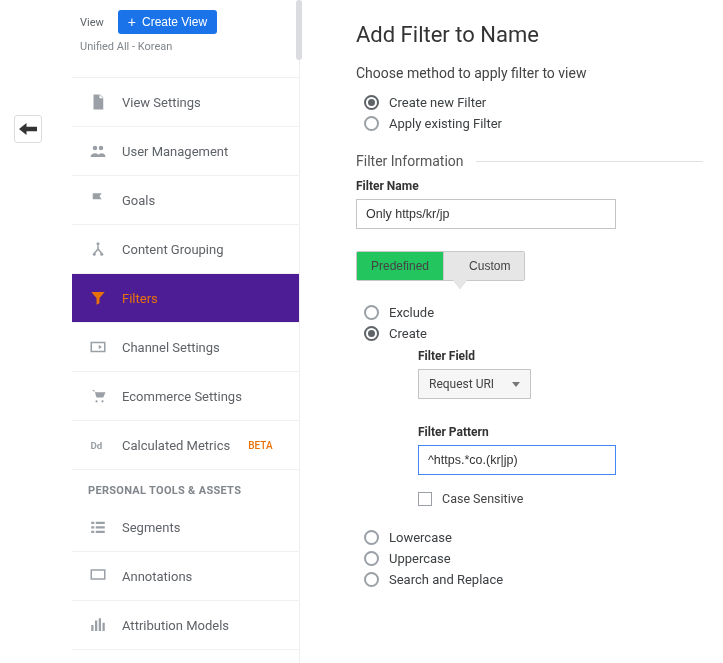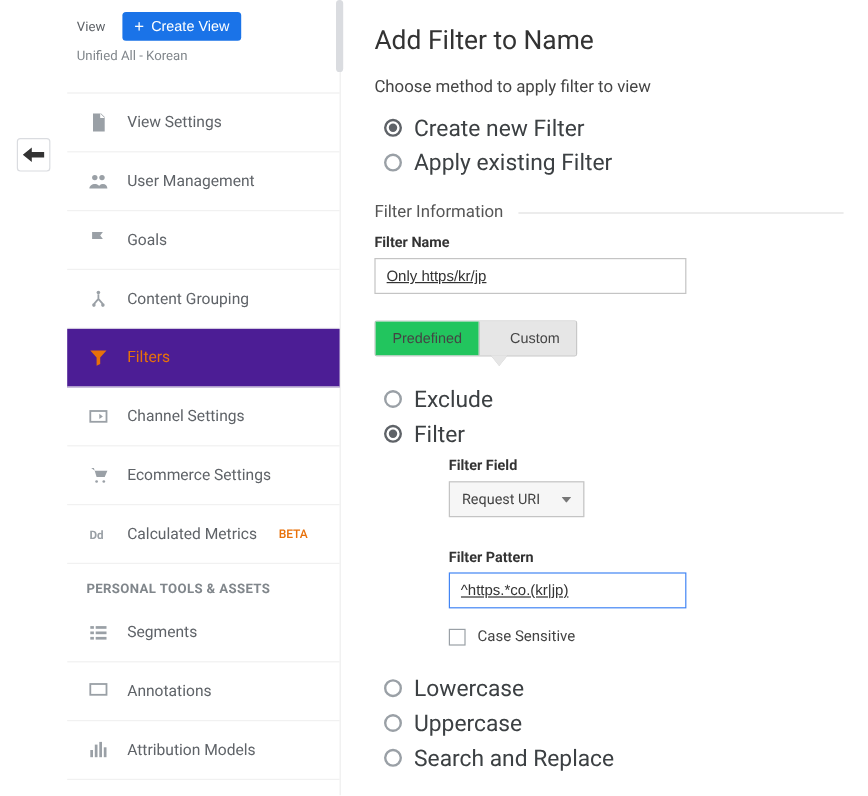--- a/index.html
+++ b/index.html
@@ -1,45 +1,45 @@
 <!DOCTYPE html>
 <html><head>
 <meta charset="utf-8">
 <style>
 * { box-sizing: border-box; margin: 0; padding: 0; }
 body { font-family: Roboto, Arial, sans-serif; font-size: 13px; color: #3c4043; background: #fff; width: 723px; height: 663px; overflow: hidden; position: relative; }
 .back-btn { position: absolute; left: 14px; top: 115px; width: 28px; height: 28px; border: 1px solid #dadce0; background: #fff; border-radius: 3px; display: flex; align-items: center; justify-content: center; cursor: pointer; }
 .back-btn svg { width: 18px; height: 14px; }
-.layout { display: flex; margin-left: 56px; height: 100%; }
+.layout { display: flex; margin-left: 72px; height: 100%; gap: 28px; }
 .sidebar { width: 228px; border-right: 1px solid #eee; position: relative; }
 .sidebar-scroll { position: absolute; right: -3px; top: 0; width: 6px; height: 60px; background: #dadce0; border-radius: 3px; }
 .sb-header { display: flex; align-items: center; gap: 14px; padding: 10px 8px 6px 8px; }
 .sb-header-label { font-size: 11px; color: #5f6368; }
 .create-btn { display: inline-flex; align-items: center; gap: 6px; background: #1a73e8; color: #fff; border: none; border-radius: 3px; padding: 5px 10px; font-size: 12px; font-weight: 500; cursor: pointer; }
 .create-btn .plus { font-size: 14px; line-height: 1; }
 .sb-sub { font-size: 11px; color: #80868b; padding: 0 8px 24px; border-bottom: 1px solid #eee; }
 .sb-item { display: flex; align-items: center; gap: 14px; padding: 14px 8px 14px 16px; border-bottom: 1px solid #f1f1f1; cursor: pointer; color: #5f6368; font-size: 13px; }
 .sb-item.active { background: #4c1d95; color: #e8710a; }
 .sb-item.active .sb-icon svg { fill: #e8710a; }
 .sb-icon { width: 20px; height: 20px; display: flex; align-items: center; justify-content: center; }
 .sb-icon svg { width: 18px; height: 18px; fill: #9aa0a6; }
 .sb-section { font-size: 11px; color: #80868b; font-weight: 700; letter-spacing: .3px; padding: 14px 8px 6px 16px; }
 .beta { color: #e8710a; font-size: 10px; font-weight: 500; margin-left: 4px; }
 .main { flex: 1; padding: 22px 20px 10px 28px; overflow-y: auto; }
 h1 { font-size: 22px; font-weight: 400; color: #333; margin-bottom: 18px; }
 .sub { font-size: 14px; color: #444; margin-bottom: 14px; }
-.radio-row { display: flex; align-items: center; gap: 10px; margin: 6px 0 6px 8px; font-size: 19px; color: #3c4043; cursor: pointer; }
+.radio-row { display: flex; align-items: center; gap: 10px; margin: 6px 0 6px 8px; font-size: 13px; color: #3c4043; cursor: pointer; }
 .radio { width: 15px; height: 15px; border: 2px solid #9aa0a6; border-radius: 50%; position: relative; flex-shrink: 0; }
 .radio.checked { border-color: #5f6368; }
 .radio.checked::after { content: ''; position: absolute; left: 2px; top: 2px; width: 7px; height: 7px; background: #5f6368; border-radius: 50%; }
 .section-hd { display: flex; align-items: center; gap: 12px; margin: 22px 0 10px; }
 .section-hd span { font-size: 14px; color: #555; white-space: nowrap; }
 .section-hd hr { flex: 1; border: none; border-top: 1px solid #e0e0e0; }
 .field-label { font-size: 12px; font-weight: 700; color: #333; margin: 8px 0 6px; }
-.text-input { width: 260px; padding: 7px 9px; border: 1px solid #c4c4c4; font-size: 12.5px; color: #333; outline: none; text-decoration: underline; }
+.text-input { width: 260px; padding: 7px 9px; border: 1px solid #c4c4c4; font-size: 12.5px; color: #333; outline: none; }
 .text-input.focused { border: 1px solid #4285f4; width: 198px; }
 .seg { display: inline-flex; border: 1px solid #c8c8c8; border-radius: 2px; margin-top: 4px; position: relative; }
 .seg-btn { padding: 7px 14px; font-size: 12px; color: #444; background: #22c55e; border: none; cursor: pointer; }
 .seg-btn + .seg-btn { border-left: 1px solid #c8c8c8; }
 .seg-btn.active { background: #e6e6e6; font-weight: 500; padding-left: 25px; }
 .seg-tip { position: absolute; width: 0; height: 0; border-left: 7px solid transparent; border-right: 7px solid transparent; border-top: 9px solid #e6e6e6; left: 96px; top: 100%; }
 .seg-tip::before { content:''; position:absolute; left:-8px; top:-10px; border-left:8px solid transparent; border-right:8px solid transparent; border-top:10px solid #c8c8c8; z-index:-1;}
 .dropdown { display: inline-flex; align-items: center; gap: 18px; border: 1px solid #c4c4c4; background: #f6f6f6; padding: 7px 10px; font-size: 12px; color: #444; cursor: pointer; justify-content: flex-end; }
 .dropdown svg { width: 8px; height: 5px; fill: #777; }
 .indent2 { margin-left: 62px; }
@@ -217,21 +217,21 @@
       <span class="seg-tip"></span>
     </div>
 
     <div class="spacer"></div>
     <div class="radio-row">
       <span class="radio"></span>
       <span>Exclude</span>
     </div>
     <div class="radio-row">
       <span class="radio checked"></span>
-      <span>Filter</span>
+      <span>Create</span>
     </div>
 
     <div class="indent2">
       <div class="field-label">Filter Field</div>
       <div class="dropdown">
         <span>Request URI</span>
         <svg viewBox="0 0 10 6">
             <path d="M0 0h10L5 6z"></path>
           </svg>
       </div>

